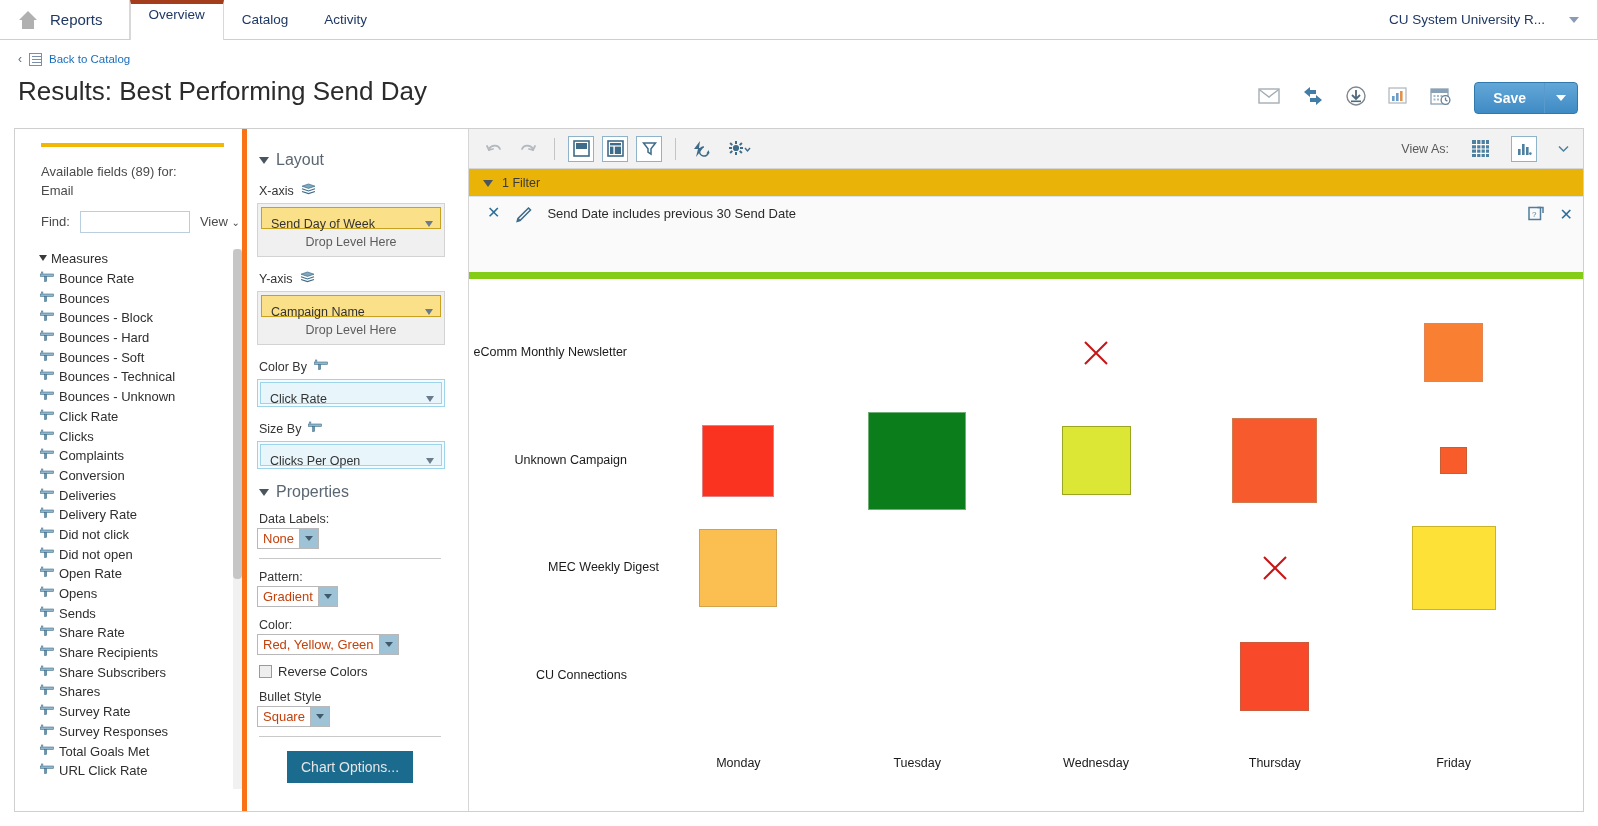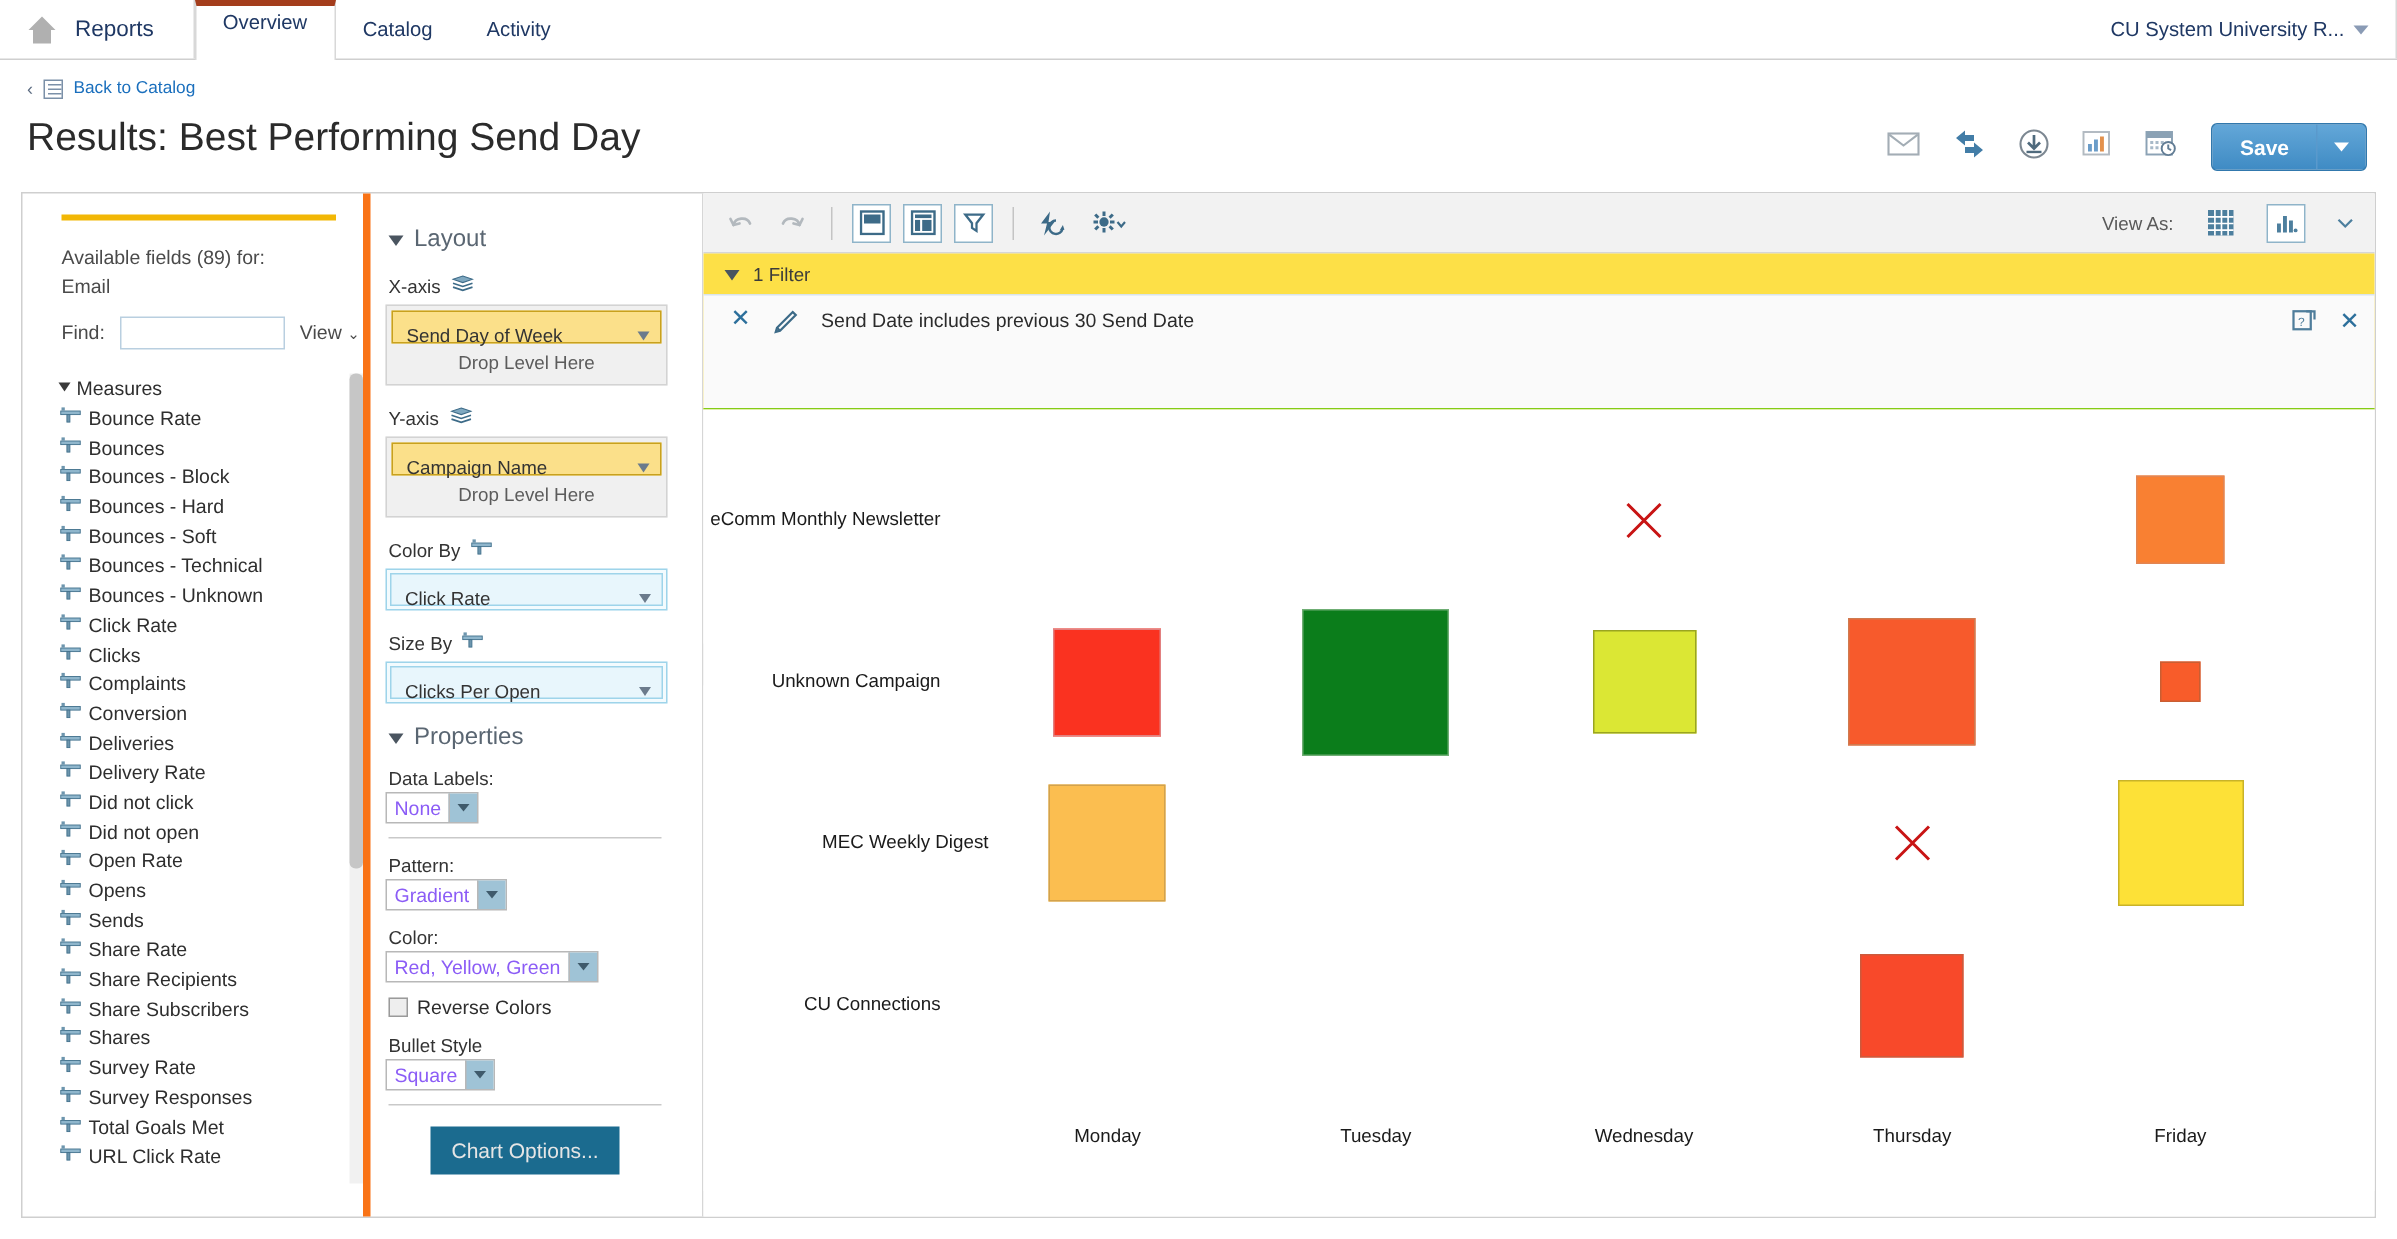--- a/index.html
+++ b/index.html
@@ -40,21 +40,21 @@
     position: relative;
   }
   .navtab.active {
     border-left: 1px solid #d8d8d8; border-right: 1px solid #d8d8d8;
     border-top: 4px solid #a43d1c;
     background: #fff; margin-bottom: -1px;
     padding-top: 0;
   }
   #navspacer { flex: 1; }
   #org {
-    display: flex; align-items: center; gap: 6px; padding: 0 18px;
+    display: flex; align-items: center; gap: 24px; padding: 0 18px;
     font-size: 13.5px; color: #1f3864;
     border-right: 1px solid #d8d8d8; cursor: pointer;
   }
   #user {
     display: flex; align-items: center; gap: 10px; padding: 0 16px 0 14px;
     font-size: 13.5px; color: #1f3864; cursor: pointer;
   }
   .avatar {
     width: 28px; height: 28px; border-radius: 50%;
     background: #47b5e6; position: relative; overflow: hidden;
@@ -204,21 +204,21 @@
   }
   .selbox {
     width: 188px; border: 1px solid #9ed4ea; background: #f3fbfe; padding: 2px;
   }
   .prop-label { margin: 11px 0 2px 2px; font-size: 12.5px; color: #333; }
   .nsel {
     display: inline-flex; align-items: stretch; border: 1px solid #b8b8b8;
     background: #fff; height: 21px; cursor: pointer;
   }
   .nsel .t {
-    padding: 0 5px; font-size: 13px; color: #8b5cf6; display: flex; align-items: center;
+    padding: 0 5px; font-size: 13px; color: #c2410c; display: flex; align-items: center;
   }
   .nsel .b {
     width: 19px; background: #9fc3d6; display: flex; align-items: center;
     justify-content: center; border-left: 1px solid #b8b8b8;
   }
   .nsel .b i {
     width: 0; height: 0; border-left: 4px solid transparent;
     border-right: 4px solid transparent; border-top: 5px solid #3f5a6b; display: block;
   }
   .hr { border-top: 1px solid #c9c9c9; margin: 9px 6px 8px 2px; width: 182px; }
@@ -247,21 +247,21 @@
     justify-content: center; cursor: pointer;
   }
   .tbtn.boxed { border: 1px solid #8fb4c9; background: #fff; }
   .tsep { width: 1px; height: 22px; background: #c4c4c4; margin: 0 5px; }
   #viewas {
     margin-left: auto; display: flex; align-items: center; gap: 18px;
     font-size: 12.5px; color: #5a5a5a;
   }
 
   #filterbar {
-    background: #fde047; border-bottom: 1px solid #84cc16; text-align: right;
+    background: #eab308; border-bottom: 7px solid #84cc16; text-align: right;
   }
   #filterhead {
     display: flex; align-items: center; gap: 9px; padding: 7px 0 6px 14px;
     font-size: 12.5px; color: #3b3b3b;
   }
   #filterhead .tri {
     width: 0; height: 0; border-left: 5px solid transparent;
     border-right: 5px solid transparent; border-top: 7px solid #4a5560;
   }
   #filterrow {

